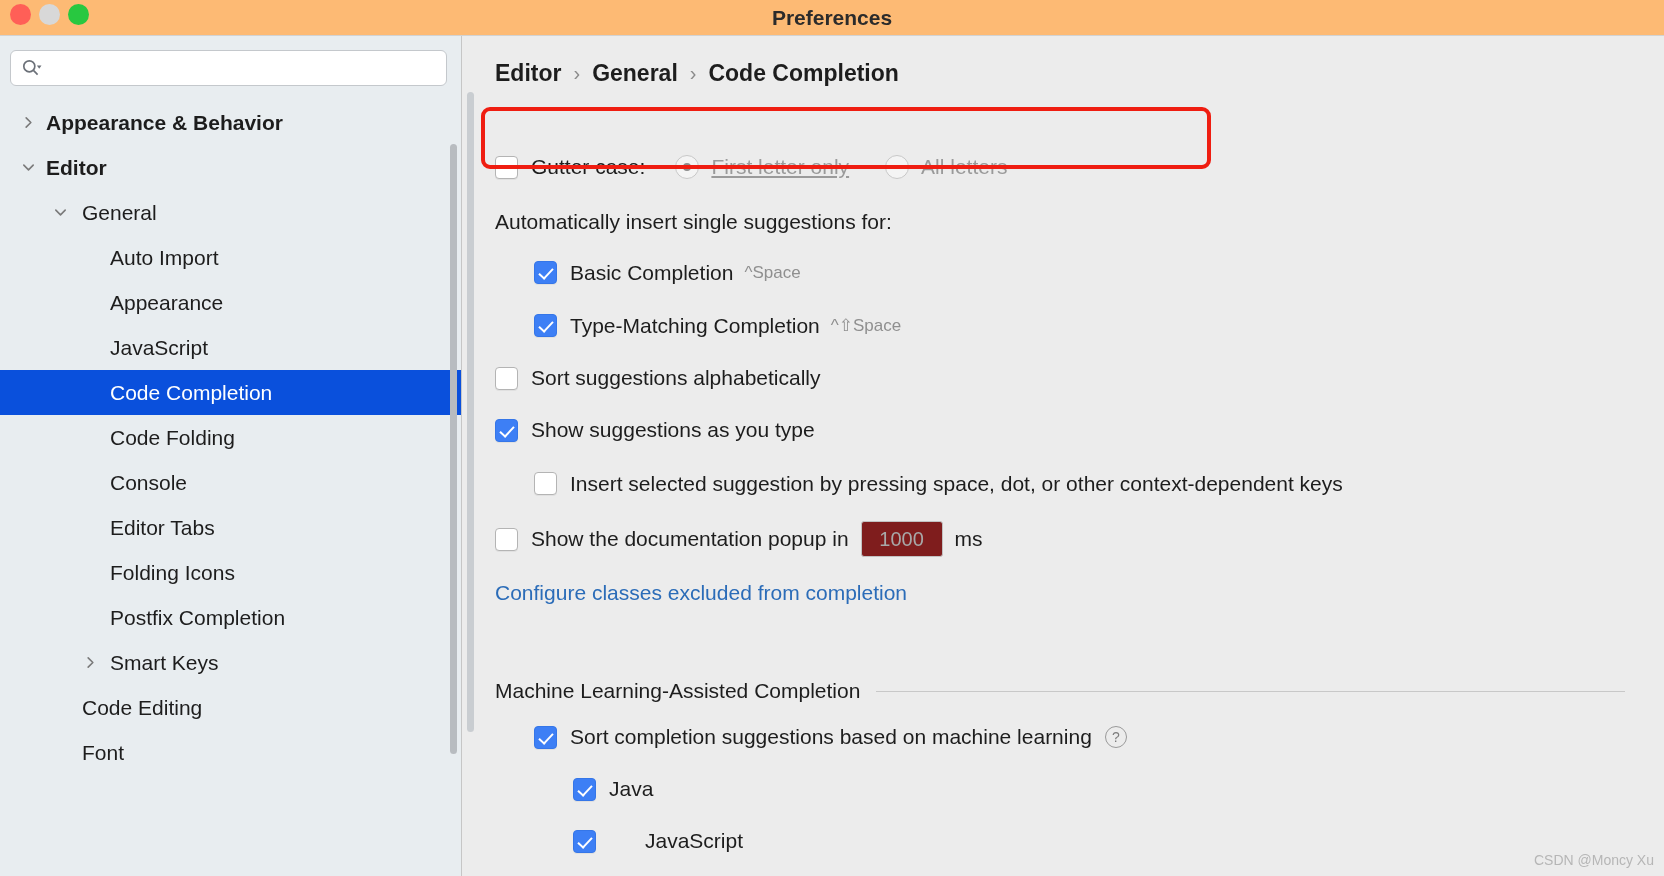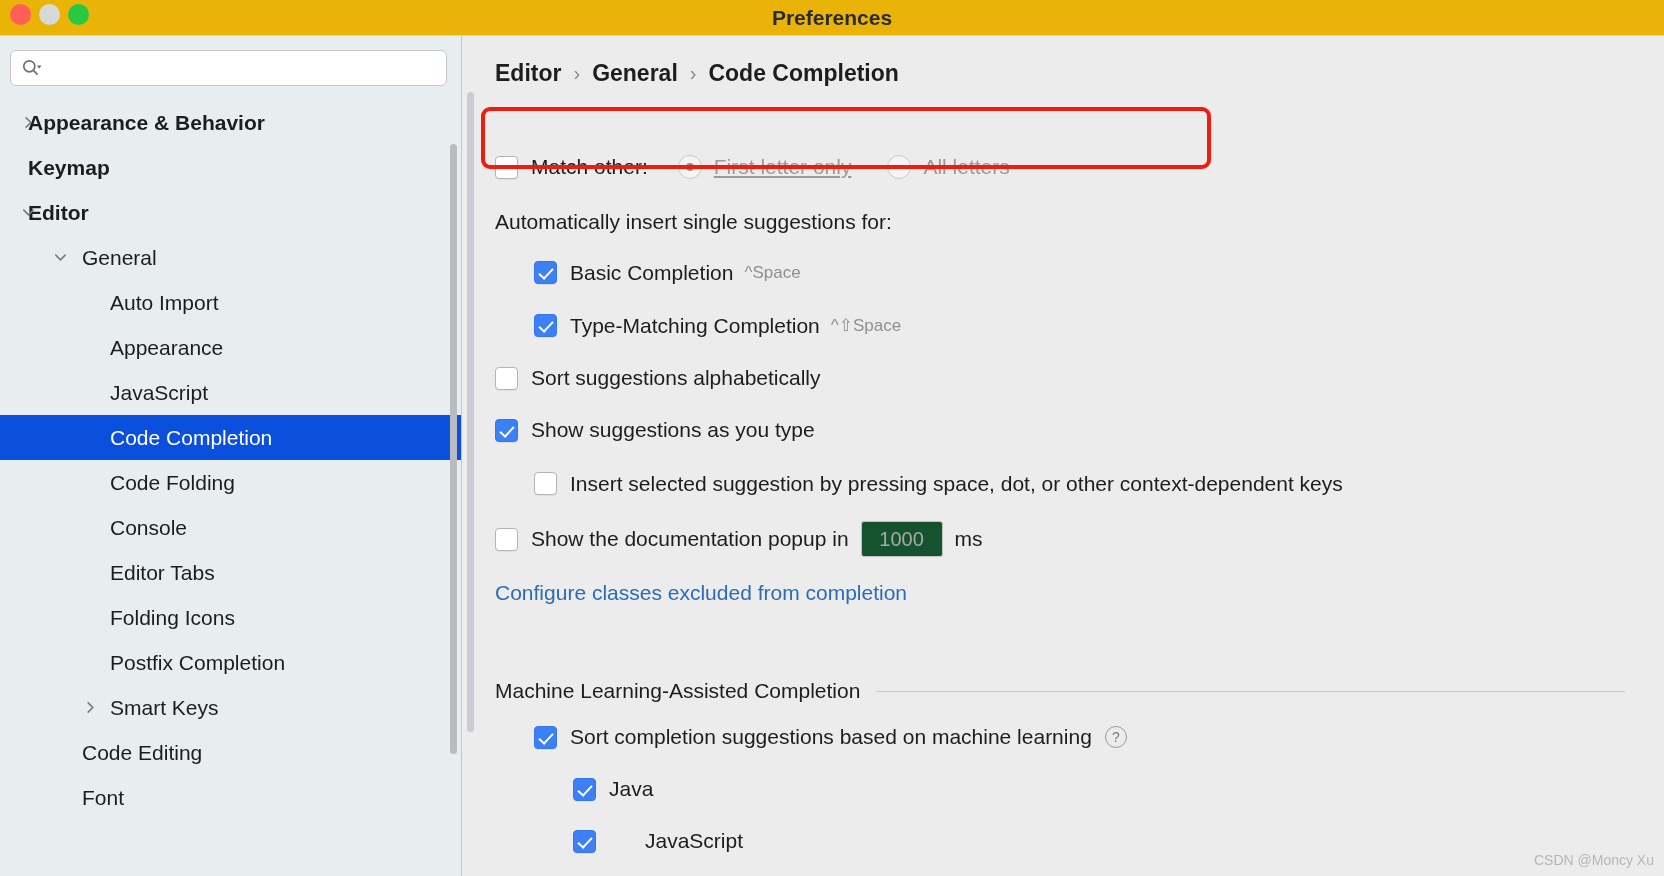--- a/index.html
+++ b/index.html
@@ -7,21 +7,21 @@
   body {
     font-family:"Liberation Sans", sans-serif;
     background:#eeeeee;
     -webkit-font-smoothing:antialiased;
   }
   .window { position:relative; width:1664px; height:876px; background:#ececec; }
 
   
   .titlebar {
     position:absolute; top:0; left:0; width:1664px; height:36px;
-    background:#eab308; border-bottom:1px solid #d2d2d2;
+    background:#fdba74; border-bottom:1px solid #d2d2d2;
   }
   .traffic { position:absolute; top:4px; left:10px; display:flex; gap:8px; }
   .light { width:21px; height:21px; border-radius:50%; }
   .light.red { background:#ff5f57; }
   .light.yellow { background:#d8d8d8; }
   .light.green { background:#28c840; }
   .title {
     position:absolute; top:0; left:0; width:1664px; height:36px;
     line-height:36px; text-align:center;
     font-size:21px; font-weight:bold; color:#2b2b2b;
@@ -55,21 +55,21 @@
   .node .twisty {
     position:absolute; width:16px; height:16px; color:#7a7a7a;
     display:flex; align-items:center; justify-content:center;
   }
   .node .lbl { font-size:21px; color:#1d1d1d; }
   .node.bold .lbl { font-weight:bold; }
   .node.sel { background:#0a50dc; }
   .node.sel .lbl { color:#ffffff; }
 
   .lvl0 .twisty { left:20px; }
-  .lvl0 .lbl { padding-left:28px;text-align:right; }
+  .lvl0 .lbl { padding-left:46px;text-align:right; }
   .lvl1 .twisty { left:52px; }
   .lvl1 .lbl { padding-left:82px; }
   .lvl2 .twisty { left:82px; }
   .lvl2 .lbl { padding-left:110px; }
 
   .sb-scroll {
     position:absolute; top:108px; right:4px; width:7px; height:610px;
     background:#b8bcc0; border-radius:4px;
   }
 
@@ -118,21 +118,21 @@
     width:24px; height:24px; border-radius:50%; flex:none;
     border:1px solid #c8c8c8; background:#f4f4f4; position:relative;
   }
   .rd.on::after {
     content:""; position:absolute; left:7px; top:7px;
     width:8px; height:8px; border-radius:50%; background:#8c8c8c;
   }
 
   .numfield {
     width:82px; height:36px; border:1px solid #c2c2c2; border-radius:3px;
-    background:#14532d; display:flex; align-items:center; justify-content:center;
+    background:#7f1d1d; display:flex; align-items:center; justify-content:center;
     font-size:20px; color:#a8a8a8; margin:0 12px;
   }
 
   .link { font-size:21px; color:#2b6cb8; cursor:pointer; }
 
   .sect { display:flex; align-items:center; gap:16px; }
   .sect-title { font-size:21px; color:#1d1d1d; white-space:nowrap; }
   .sect-line { height:1px; background:#c8c8c8; flex:1; }
 
   .help {
@@ -183,23 +183,20 @@
     <div class="tree" id="tree">
         <div class="node lvl0 bold">
           <span class="twisty">
             <svg viewBox="0 0 16 16" width="15" height="15">
               <path d="M5.5 3 L10.5 8 L5.5 13" fill="none" stroke="currentColor" stroke-width="1.7" stroke-linecap="round" stroke-linejoin="round"></path>
             </svg>
           </span>
           <span class="lbl">Appearance &amp; Behavior</span>
         </div>
         <div class="node lvl0 bold">
-          <span class="lbl">Keymap</span>
-        </div>
-        <div class="node lvl0 bold">
           <span class="twisty">
             <svg viewBox="0 0 16 16" width="15" height="15">
               <path d="M3 5.5 L8 10.5 L13 5.5" fill="none" stroke="currentColor" stroke-width="1.7" stroke-linecap="round" stroke-linejoin="round"></path>
             </svg>
           </span>
           <span class="lbl">Editor</span>
         </div>
         <div class="node lvl1">
           <span class="twisty">
             <svg viewBox="0 0 16 16" width="15" height="15">
@@ -261,21 +258,21 @@
         <span class="bc-sep">›</span>
         <span>General</span>
         <span class="bc-sep">›</span>
         <span>Code Completion</span>
       </div>
 
     <div class="rows">
 
       <div class="row" style="height:62px;">
         <div class="cb"></div>
-        <span class="txt" style="margin-left:13px;">Match other:</span>
+        <span class="txt" style="margin-left:13px;">Gutter case:</span>
         <div class="rd on" style="margin-left:30px;"></div>
         <span class="txt dim" style="margin-left:12px;text-decoration:underline;">First letter only</span>
         <div class="rd" style="margin-left:36px;"></div>
         <span class="txt dim" style="margin-left:12px;">All letters</span>
       </div>
 
       <div class="row" style="height:48px;">
         <span class="txt">Automatically insert single suggestions for:</span>
       </div>
 

